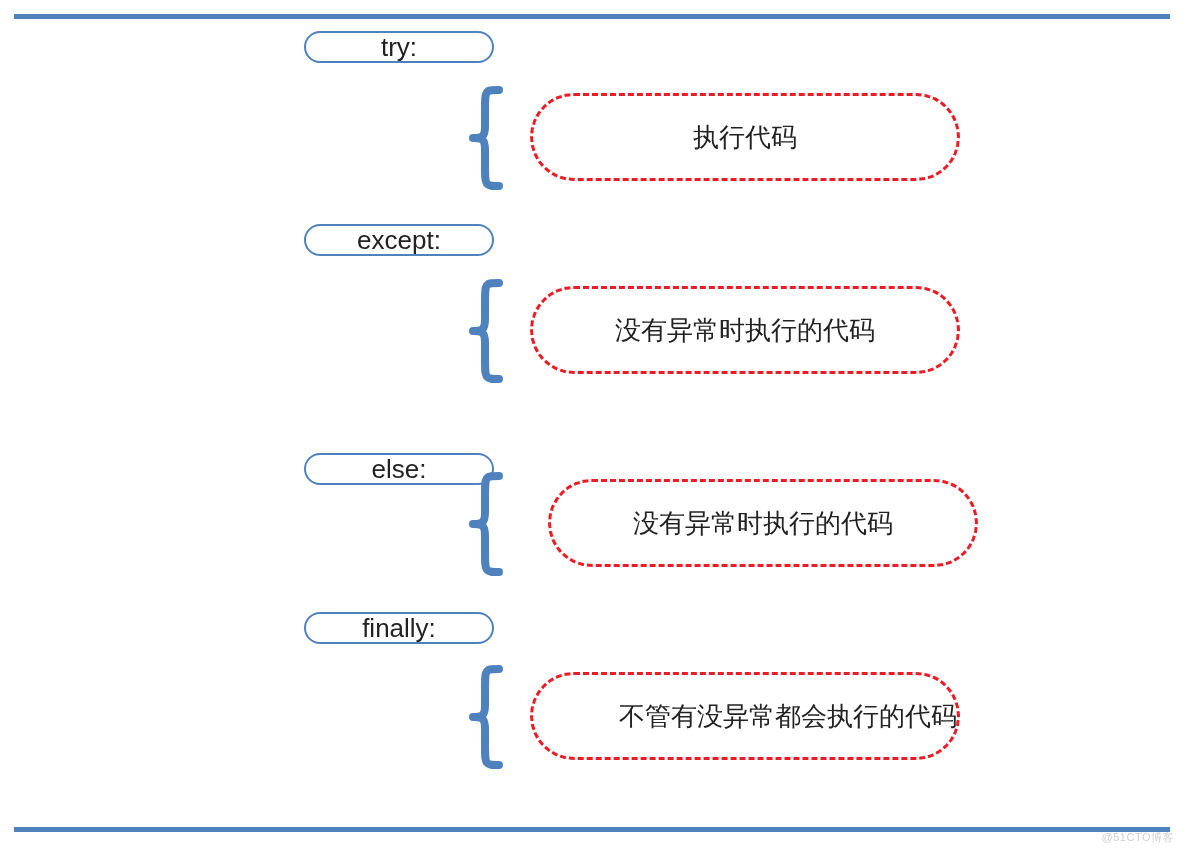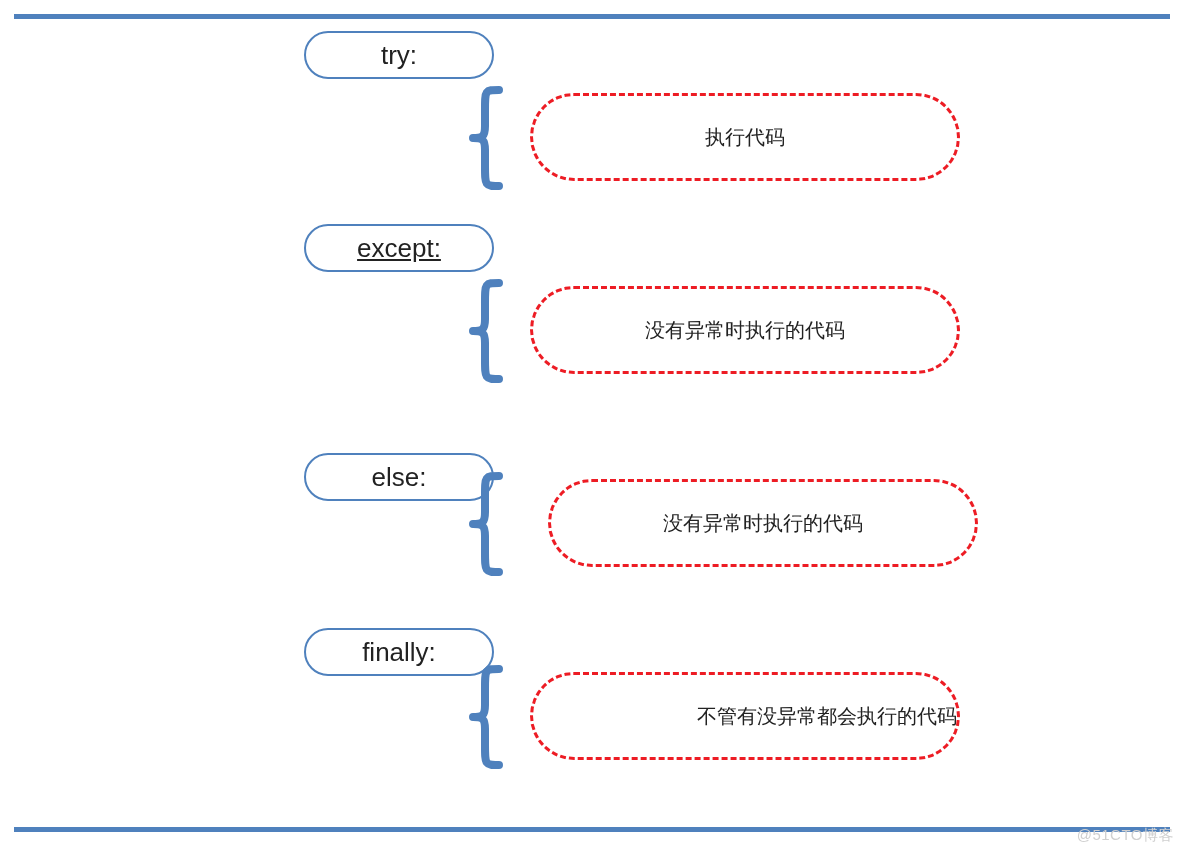--- a/index.html
+++ b/index.html
@@ -15,57 +15,57 @@
     width: 1156px;
     height: 0;
     border-top: 5px solid #4F81BD;
   }
   .hrule.top { top: 14px; }
   .hrule.bottom { top: 827px; }
 
   .keyword-pill {
     position: absolute;
     width: 190px;
-    height: 48px;
+    height: 32px;
     border: 2px solid #4F81BD;
     border-radius: 28px;
     display: flex;
     align-items: center;
     justify-content: center;
     font-size: 26px;
     color: #222;
     background: #fff;
   }
 
   .desc-pill {
     position: absolute;
     width: 430px;
     height: 88px;
     border: 3px dashed #ED1C24;
     border-radius: 44px;
     display: flex;
     align-items: center;
     justify-content: center;
-    font-size: 20px;
+    font-size: 26px;
     color: #222;
     background: #fff;
   }
 
   .brace {
     position: absolute;
     width: 44px;
     height: 104px;
     color: #4F81BD;
   }
 
   .watermark {
     position: absolute;
     right: 10px;
     bottom: 4px;
-    font-size: 15px;
+    font-size: 11px;
     color: #d0d0d0;
     letter-spacing: 0.5px;
   }
 </style>
 </head>
 <body>
 
 <div class="hrule top"></div>
 <div class="hrule bottom"></div>
 
@@ -74,21 +74,21 @@
 </div>
 <div class="brace" style="left:465px; top:86px;">
   <svg viewBox="0 0 44 104" width="44" height="104">
     <path d="M34 4 C20 4 20 4 20 24 L20 40 C20 50 18 52 8 52 C18 52 20 54 20 64 L20 80 C20 100 20 100 34 100" fill="none" stroke="#4F81BD" stroke-width="8" stroke-linecap="round" stroke-linejoin="round"></path>
   </svg>
 </div>
 <div class="desc-pill" style="left:530px; top:93px;">
   <span>执行代码</span>
 </div>
 
-<div class="keyword-pill" style="left:304px; top:224px;text-decoration:underline;">
+<div class="keyword-pill" style="left:304px; top:224px;">
   <span>except:</span>
 </div>
 <div class="brace" style="left:465px; top:279px;">
   <svg viewBox="0 0 44 104" width="44" height="104">
     <path d="M34 4 C20 4 20 4 20 24 L20 40 C20 50 18 52 8 52 C18 52 20 54 20 64 L20 80 C20 100 20 100 34 100" fill="none" stroke="#4F81BD" stroke-width="8" stroke-linecap="round" stroke-linejoin="round"></path>
   </svg>
 </div>
 <div class="desc-pill" style="left:530px; top:286px;">
   <span>没有异常时执行的代码</span>
 </div>
@@ -98,21 +98,21 @@
 </div>
 <div class="brace" style="left:465px; top:472px;">
   <svg viewBox="0 0 44 104" width="44" height="104">
     <path d="M34 4 C20 4 20 4 20 24 L20 40 C20 50 18 52 8 52 C18 52 20 54 20 64 L20 80 C20 100 20 100 34 100" fill="none" stroke="#4F81BD" stroke-width="8" stroke-linecap="round" stroke-linejoin="round"></path>
   </svg>
 </div>
 <div class="desc-pill" style="left:548px; top:479px;">
   <span>没有异常时执行的代码</span>
 </div>
 
-<div class="keyword-pill" style="left:304px; top:628px;text-align:right;">
+<div class="keyword-pill" style="left:304px; top:612px;text-align:right;">
   <span>finally:</span>
 </div>
 <div class="brace" style="left:465px; top:665px;">
   <svg viewBox="0 0 44 104" width="44" height="104">
     <path d="M34 4 C20 4 20 4 20 24 L20 40 C20 50 18 52 8 52 C18 52 20 54 20 64 L20 80 C20 100 20 100 34 100" fill="none" stroke="#4F81BD" stroke-width="8" stroke-linecap="round" stroke-linejoin="round"></path>
   </svg>
 </div>
 <div class="desc-pill" style="left:530px; top:672px;justify-content:flex-end;">
   <span>不管有没异常都会执行的代码</span>
 </div>

